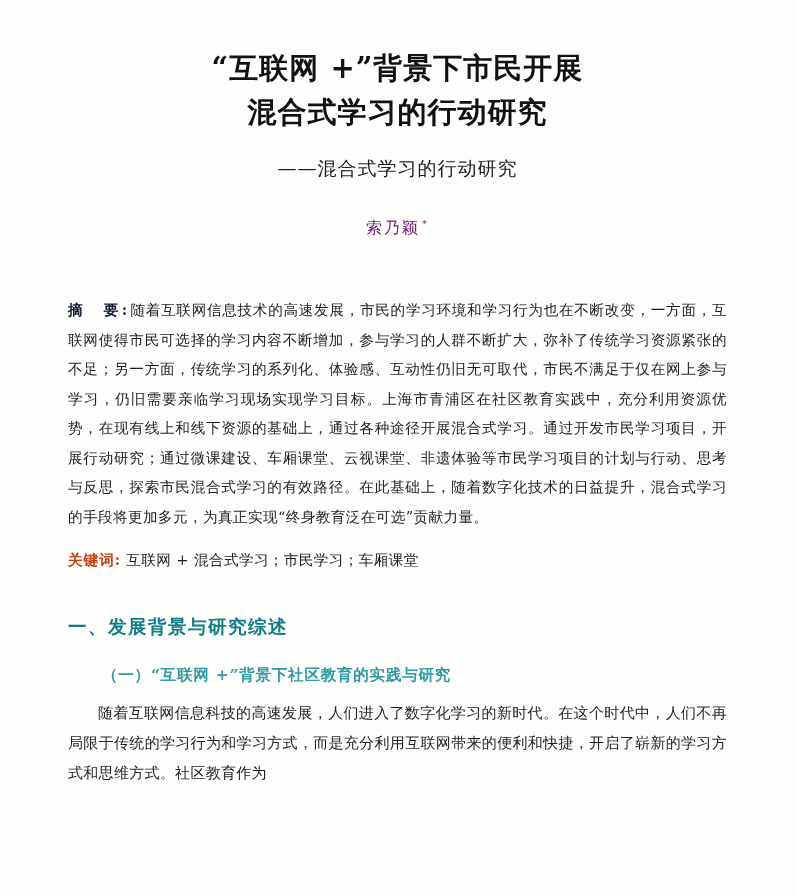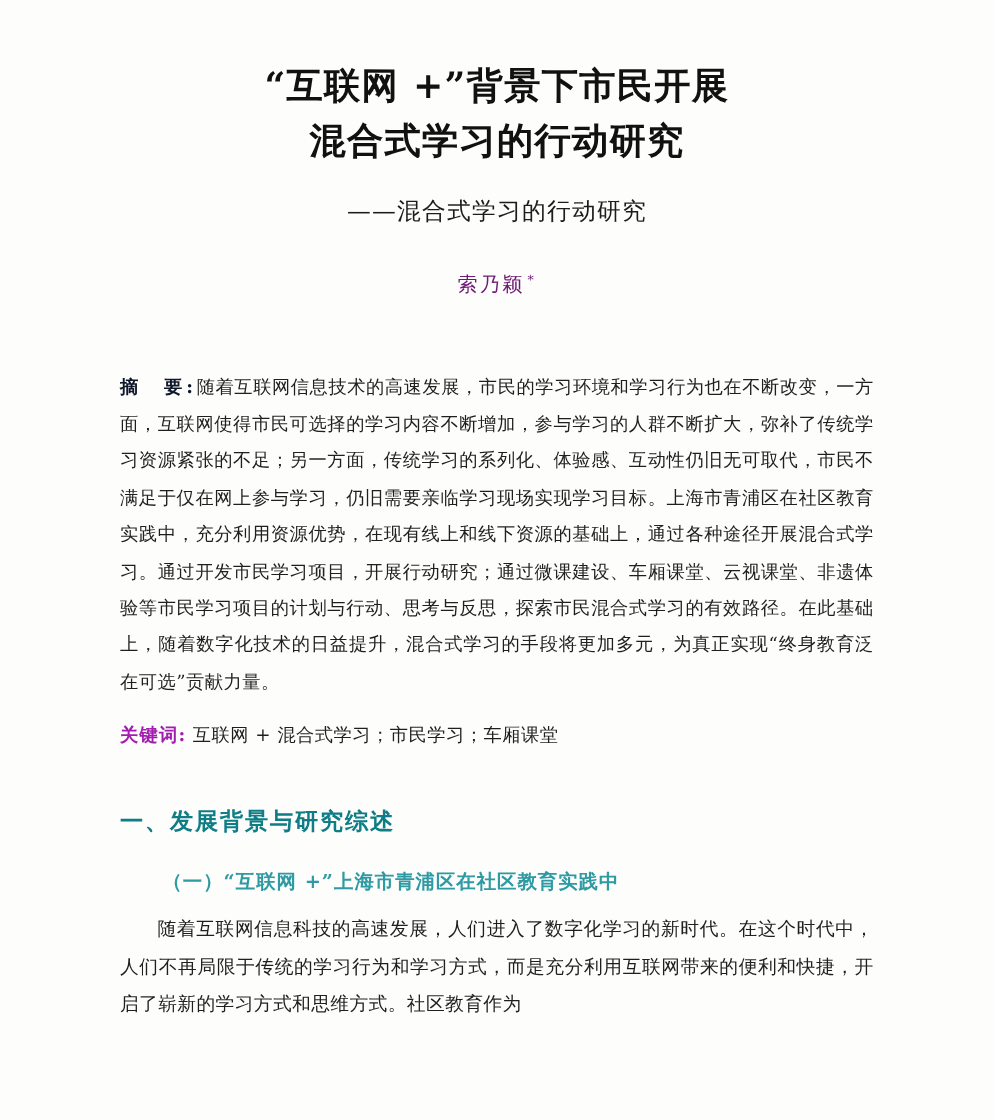--- a/index.html
+++ b/index.html
@@ -13,21 +13,21 @@
     overflow: hidden;
     font-family: "DejaVu Serif", "Liberation Serif", serif;
     color: #1a1a1a;
   }
   .page {
     width: 795px;
     height: 896px;
     position: relative;
     background: #fdfdfb;
     box-sizing: border-box;
-    padding: 0 96px;
+    padding: 0 68px;
   }
   .title-block {
     padding-top: 46px;
     text-align: center;
   }
   .main-title {
     font-family: "DejaVu Serif", "Liberation Serif", serif;
     font-weight: bold;
     font-size: 29px;
     line-height: 1.52;
@@ -69,21 +69,21 @@
     letter-spacing: 3px;
   }
   .kw-block {
     margin-top: 14px;
     font-size: 14.6px;
     line-height: 2.0;
     color: #1f1f1f;
     letter-spacing: 0.4px;
   }
   .kw-label {
-    color: #a21caf;
+    color: #c2410c;
     font-weight: bold;
     letter-spacing: 1px;
   }
 
   .h1-teal {
     margin-top: 40px;
     color: #0e7d86;
     font-weight: bold;
     font-size: 18.5px;
     letter-spacing: 1.5px;
@@ -127,17 +127,17 @@
     <span class="label-teal">摘　要:</span><span>随着互联网信息技术的高速发展，市民的学习环境和学习行为也在不断改变，一方面，互联网使得市民可选择的学习内容不断增加，参与学习的人群不断扩大，弥补了传统学习资源紧张的不足；另一方面，传统学习的系列化、体验感、互动性仍旧无可取代，市民不满足于仅在网上参与学习，仍旧需要亲临学习现场实现学习目标。上海市青浦区在社区教育实践中，充分利用资源优势，在现有线上和线下资源的基础上，通过各种途径开展混合式学习。通过开发市民学习项目，开展行动研究；通过微课建设、车厢课堂、云视课堂、非遗体验等市民学习项目的计划与行动、思考与反思，探索市民混合式学习的有效路径。在此基础上，随着数字化技术的日益提升，混合式学习的手段将更加多元，为真正实现“终身教育泛在可选”贡献力量。</span>
   </div>
 
   <div class="kw-block">
     <span class="kw-label">关键词:</span>
     <span>互联网 + 混合式学习；市民学习；车厢课堂</span>
   </div>
 
   <div class="h1-teal">一、发展背景与研究综述</div>
 
-  <div class="h2-teal">（一）“互联网 +”上海市青浦区在社区教育实践中</div>
+  <div class="h2-teal">（一）“互联网 +”背景下社区教育的实践与研究</div>
 
   <div class="body-par">随着互联网信息科技的高速发展，人们进入了数字化学习的新时代。在这个时代中，人们不再局限于传统的学习行为和学习方式，而是充分利用互联网带来的便利和快捷，开启了崭新的学习方式和思维方式。社区教育作为</div>
 
 </div>
 
 </body></html>

